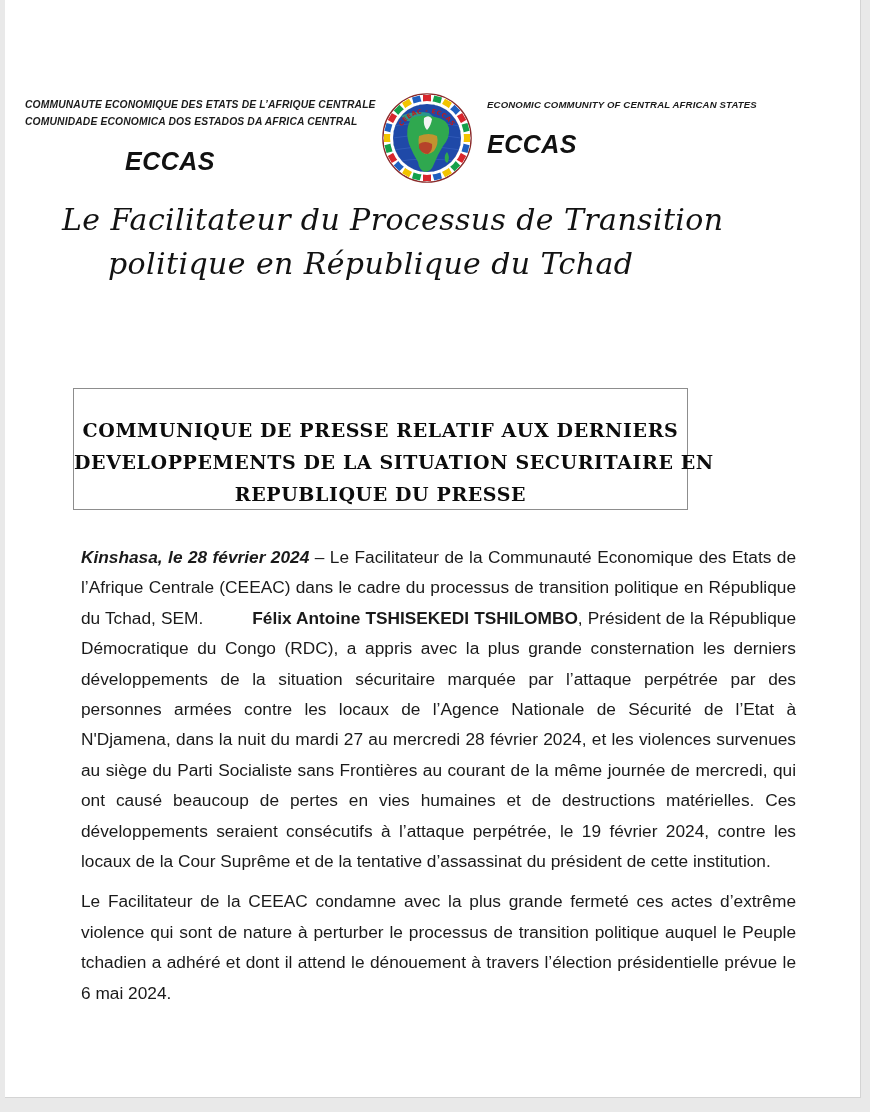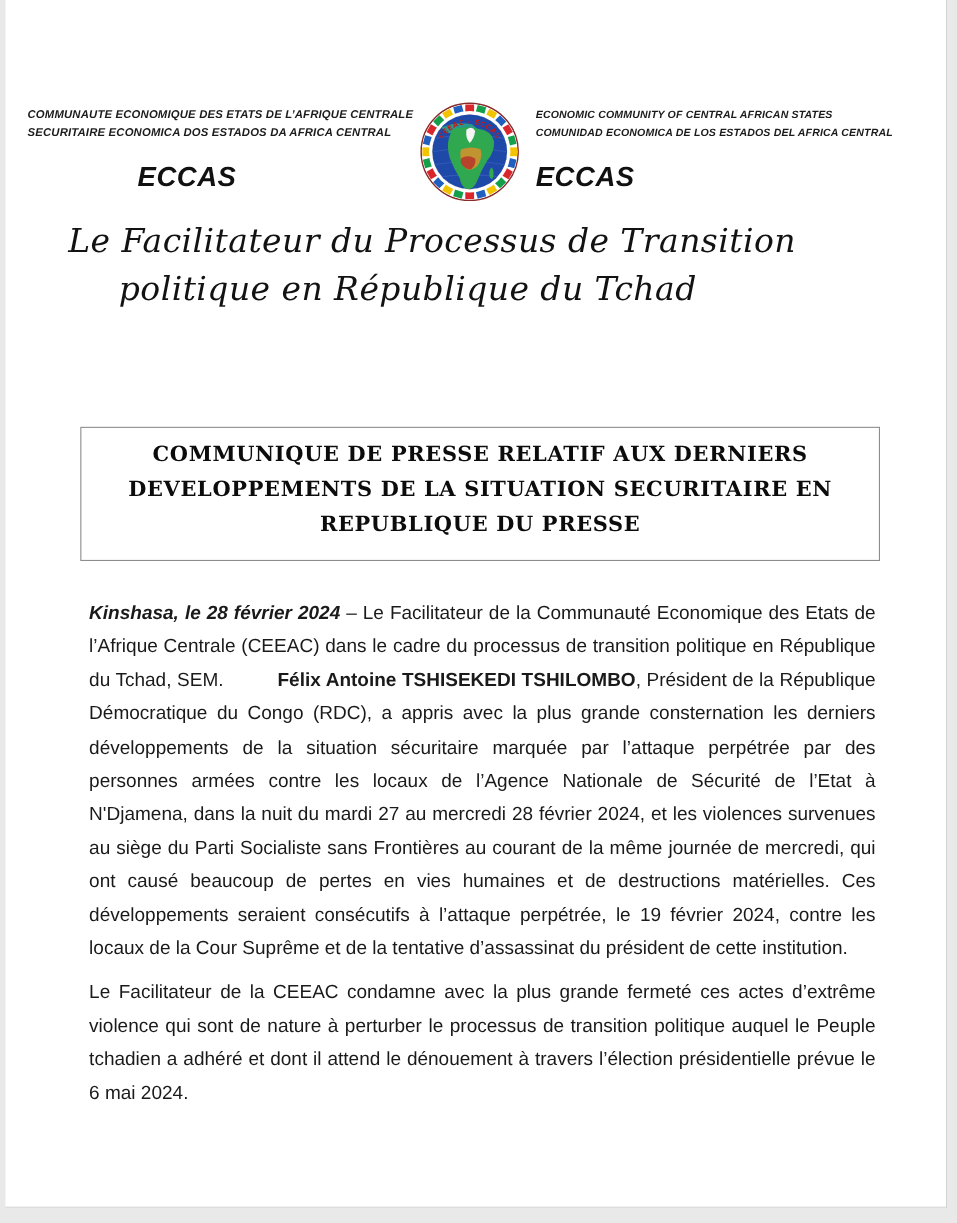--- a/index.html
+++ b/index.html
@@ -101,26 +101,26 @@
     white-space: nowrap;
   }
   .script-line-1 { margin-left: 22px; }
   .script-line-2 { margin-left: 68px; }
 
   
   #title-box {
     position: absolute;
     left: 68px;
     top: 388px;
-    width: 727px;
+    width: 615px;
     height: 122px;
     border: 1px solid #8d8d8d;
     box-sizing: border-box;
     background: #ffffff;
-    padding-top: 8px;
+    padding-top: 25px;
   }
   .title-line {
     font-family: "DejaVu Serif", "Liberation Serif", serif;
     font-weight: bold;
     font-size: 19px;
     line-height: 32px;
     letter-spacing: 0.6px;
     text-align: center;
     color: #0c0c0c;
     white-space: nowrap;
@@ -149,27 +149,26 @@
 </head>
 <body>
 
 <div id="page">
   <div id="sheet">
 
     <div id="letterhead">
 
       <div class="lh-block lh-left">
         <div class="lh-line">COMMUNAUTE ECONOMIQUE DES ETATS DE L’AFRIQUE CENTRALE</div>
-        <div class="lh-line">SECURITAIRE ECONOMICA DOS ESTADOS DA AFRICA CENTRAL</div>
+        <div class="lh-line">COMUNIDADE ECONOMICA DOS ESTADOS DA AFRICA CENTRAL</div>
         <div class="lh-acronym">ECCAS</div>
       </div>
 
       <div class="lh-block lh-right">
         <div class="lh-line">ECONOMIC COMMUNITY OF CENTRAL AFRICAN STATES</div>
-        <div class="lh-line">COMUNIDAD ECONOMICA DE LOS ESTADOS DEL AFRICA CENTRAL</div>
         <div class="lh-acronym">ECCAS</div>
       </div>
     </div>
 
     <div id="emblem">
       <svg width="100" height="100" viewBox="0 0 100 100" aria-hidden="true">
         <defs>
           <clipPath id="globeClip">
               <circle cx="50" cy="50" r="34"></circle>
             </clipPath>

